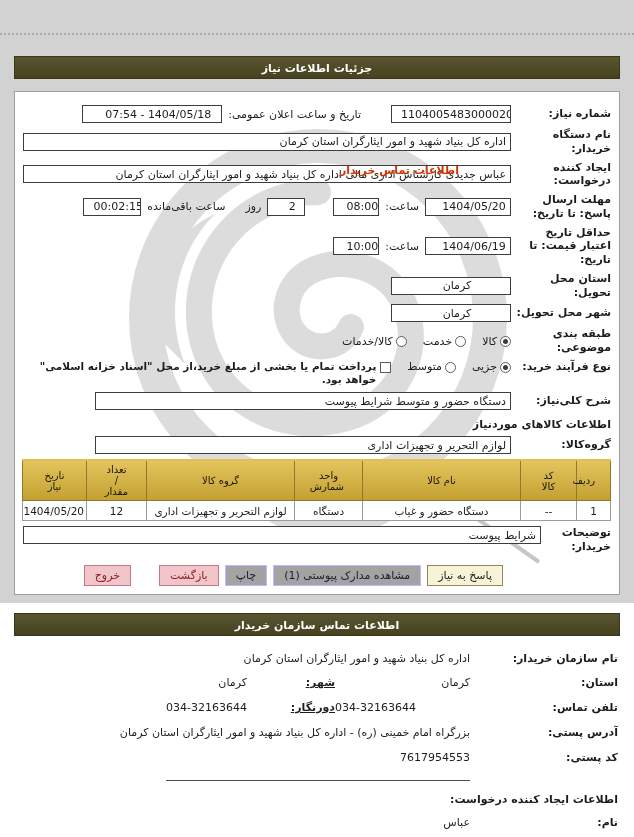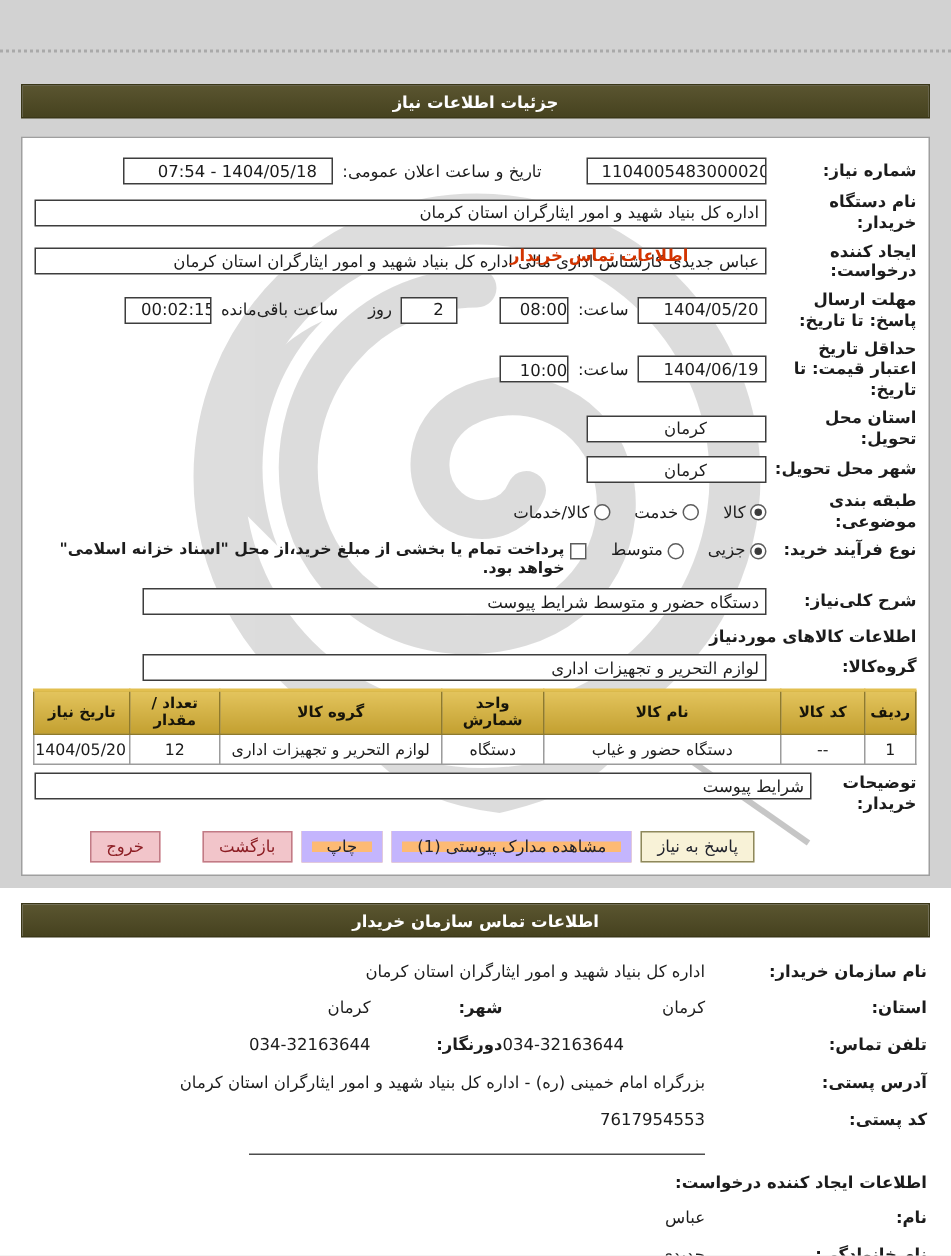--- a/index.html
+++ b/index.html
@@ -69,42 +69,42 @@
   .radio.checked::after{ content:""; position:absolute; inset:2px; background:#3b3b3b; border-radius:50%; }
   .checkbox{ width:11px; height:11px; border:1px solid #5d5d5d; background:#fff; display:inline-block; flex:none; margin-left:4px; }
   .rlbl{ margin-left:16px; white-space:nowrap; }
   .chktext{ max-width:338px; font-size:10.5px; line-height:1.3; font-weight:bold; }
 
   .sec-title{ font-weight:bold; margin:8px 0 3px; }
 
   table.items{ width:100%; border-collapse:collapse; margin:5px 0 3px; table-layout:fixed; border-top:2px solid #e2bf50; }
   .items th{
     background:linear-gradient(#e3c45d,#c3a031);
-    border:1px solid #8f7a2c; padding:3px 2px;
-    font-size:10px; font-weight:bold; color:#17150a;margin-top:32px;
+    border:1px solid #8f7a2c; padding:3px 18px;
+    font-size:10px; font-weight:normal; color:#17150a;margin-top:32px;
   }
   .items td{ border:1px solid #9c9c9c; padding:3px 2px; text-align:center; font-size:10.5px; height:20px; background:#fff; }
 
   .btns{ display:flex; align-items:center; margin-top:11px; padding-right:108px; gap:6px; }
   .btn{
     height:21px; display:flex; align-items:center; justify-content:center;
-    padding:0 10px; border:7px solid #c4b5fd; background:#fdba74;
+    padding:0 10px; border:1px solid #c4b5fd; background:#a3a3a3;
     font-size:11px; cursor:pointer; white-space:nowrap; color:#20222c; font-family:inherit;
   }
   .btn.cream{ background:#f8f2d7; border:1px solid #8e885c; }
   .btn.pink{ background:#f2c5ca; border:1px solid #c17b85; color:#8c1d23; font-weight:normal; }
   .btn.exit{ margin-right:22px; }
 
   
   .lower{ background:#fff; padding-top:10px; min-height:290px; }
   .contact{ padding:6px 16px 0; }
   .crow{ display:flex; margin:10px 0; align-items:flex-start; line-height:1.35; }
   .cl{ flex:0 0 148px; font-weight:bold; }
   .cv1{ flex:0 0 135px; }
-  .cl2{ flex:0 0 88px; font-weight:bold; }
+  .cl2{ flex:0 0 88px; font-weight:bold;text-decoration:underline; }
   .divider{ border-top:1px solid #4c4c4c; margin:14px 148px 10px 150px; }
   .ctitle{ font-weight:bold; margin:12px 0 4px; }
 </style>
 </head>
 <body>
 
 <div class="top-area">
   <div class="dotline"></div>
 </div>
 

